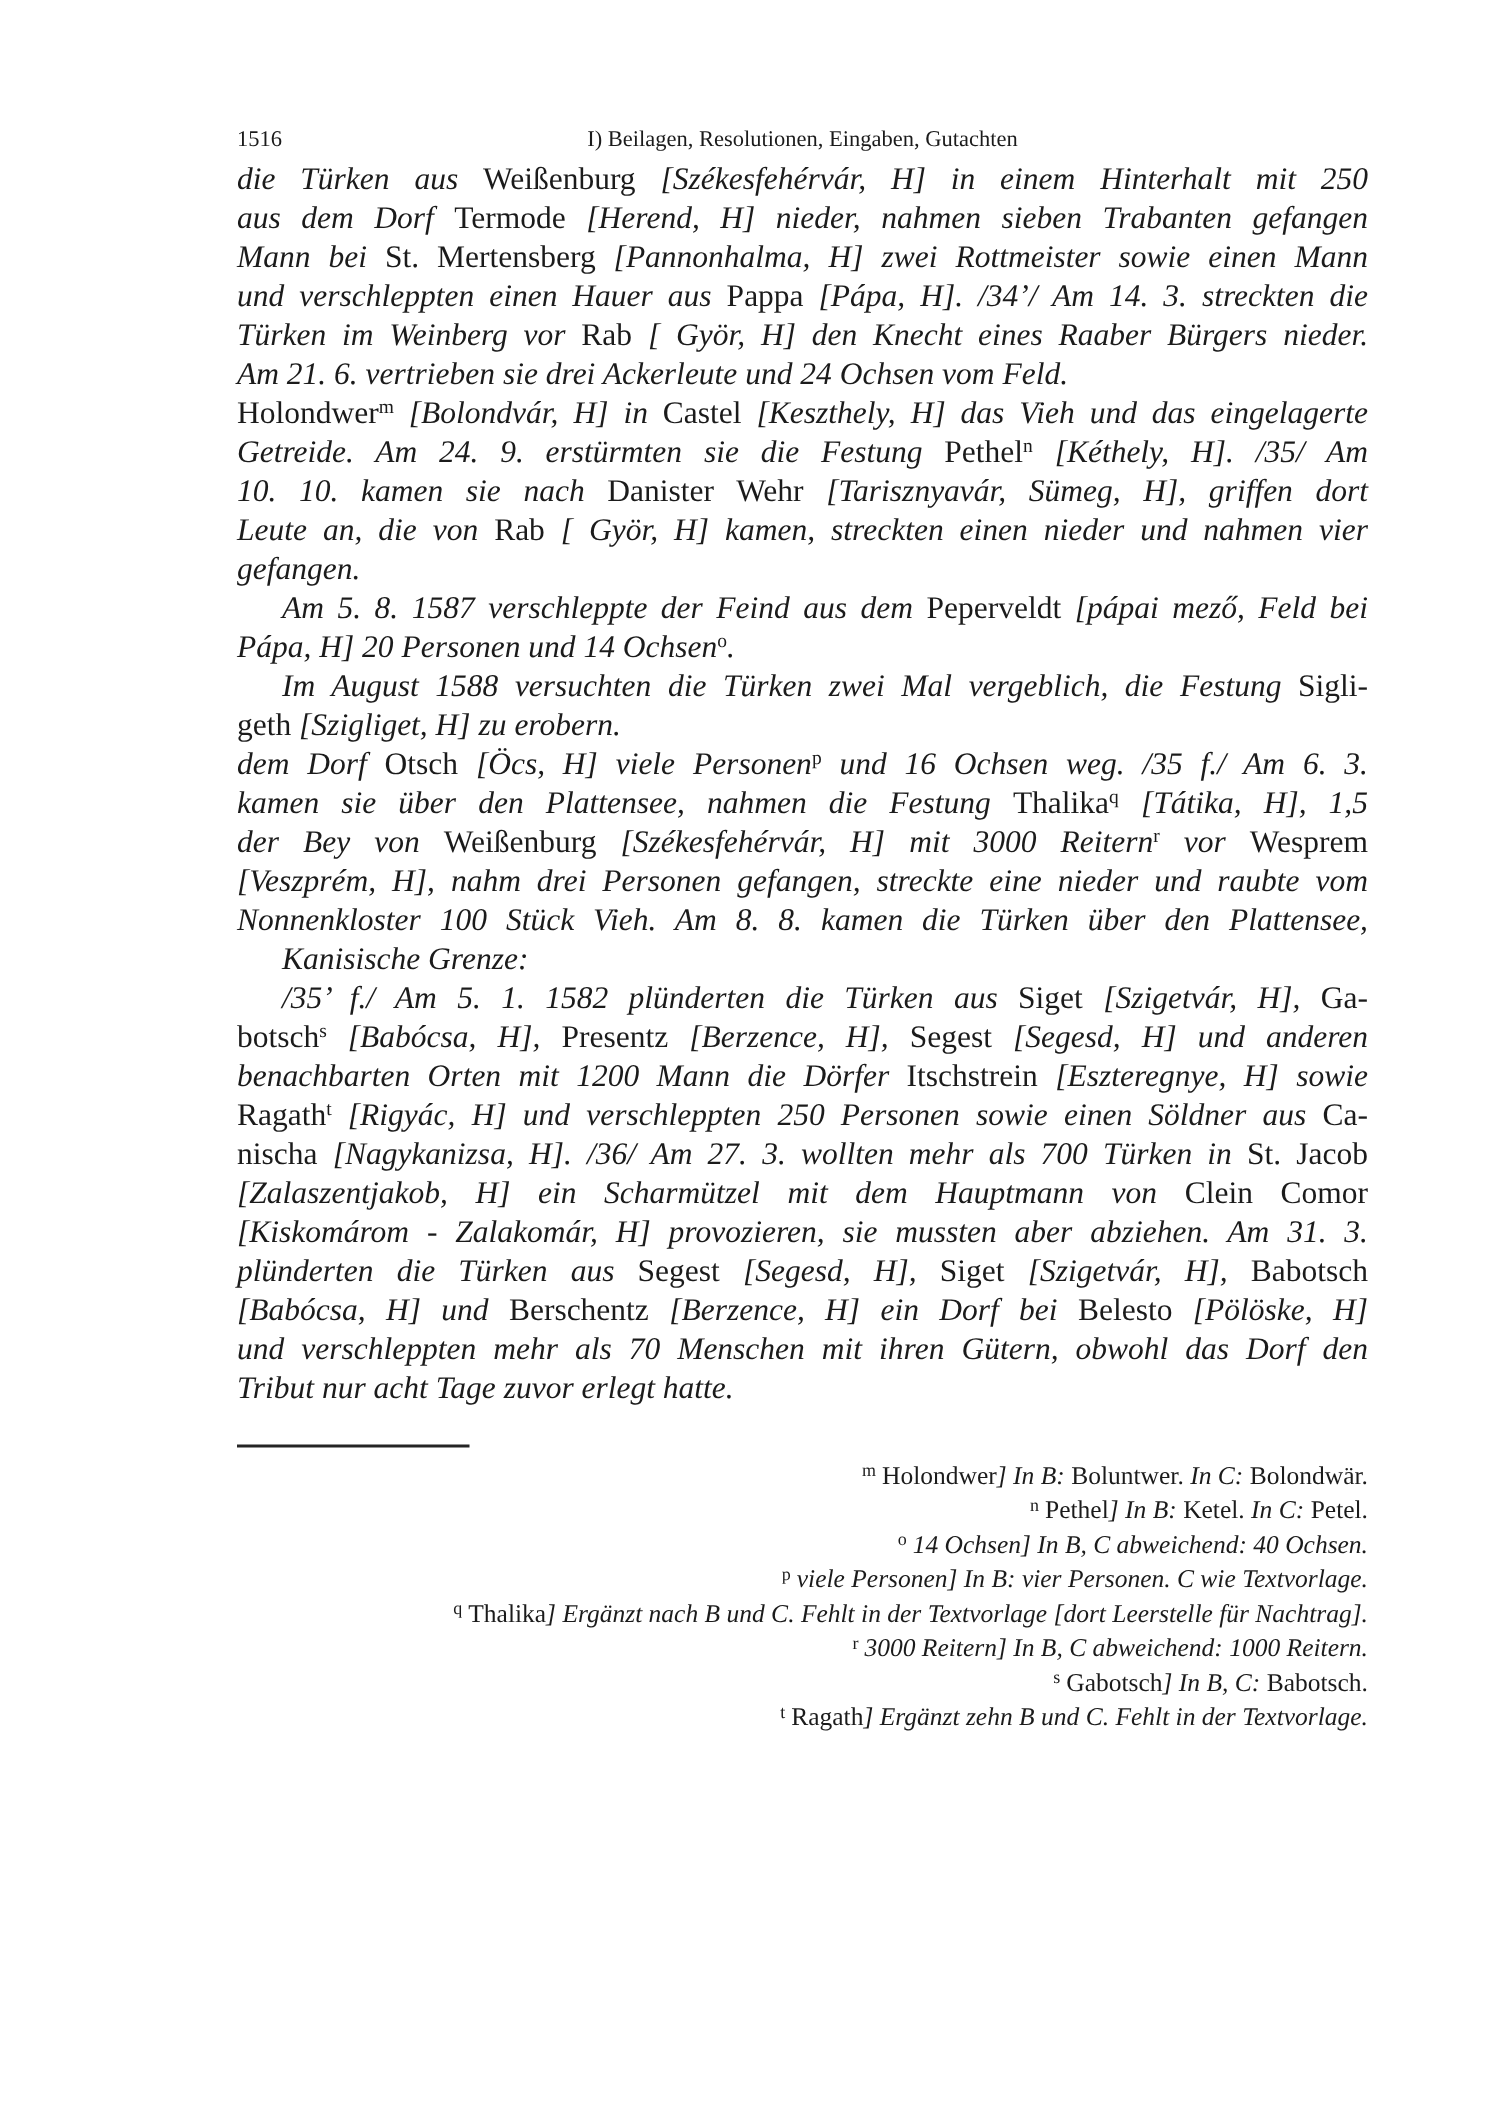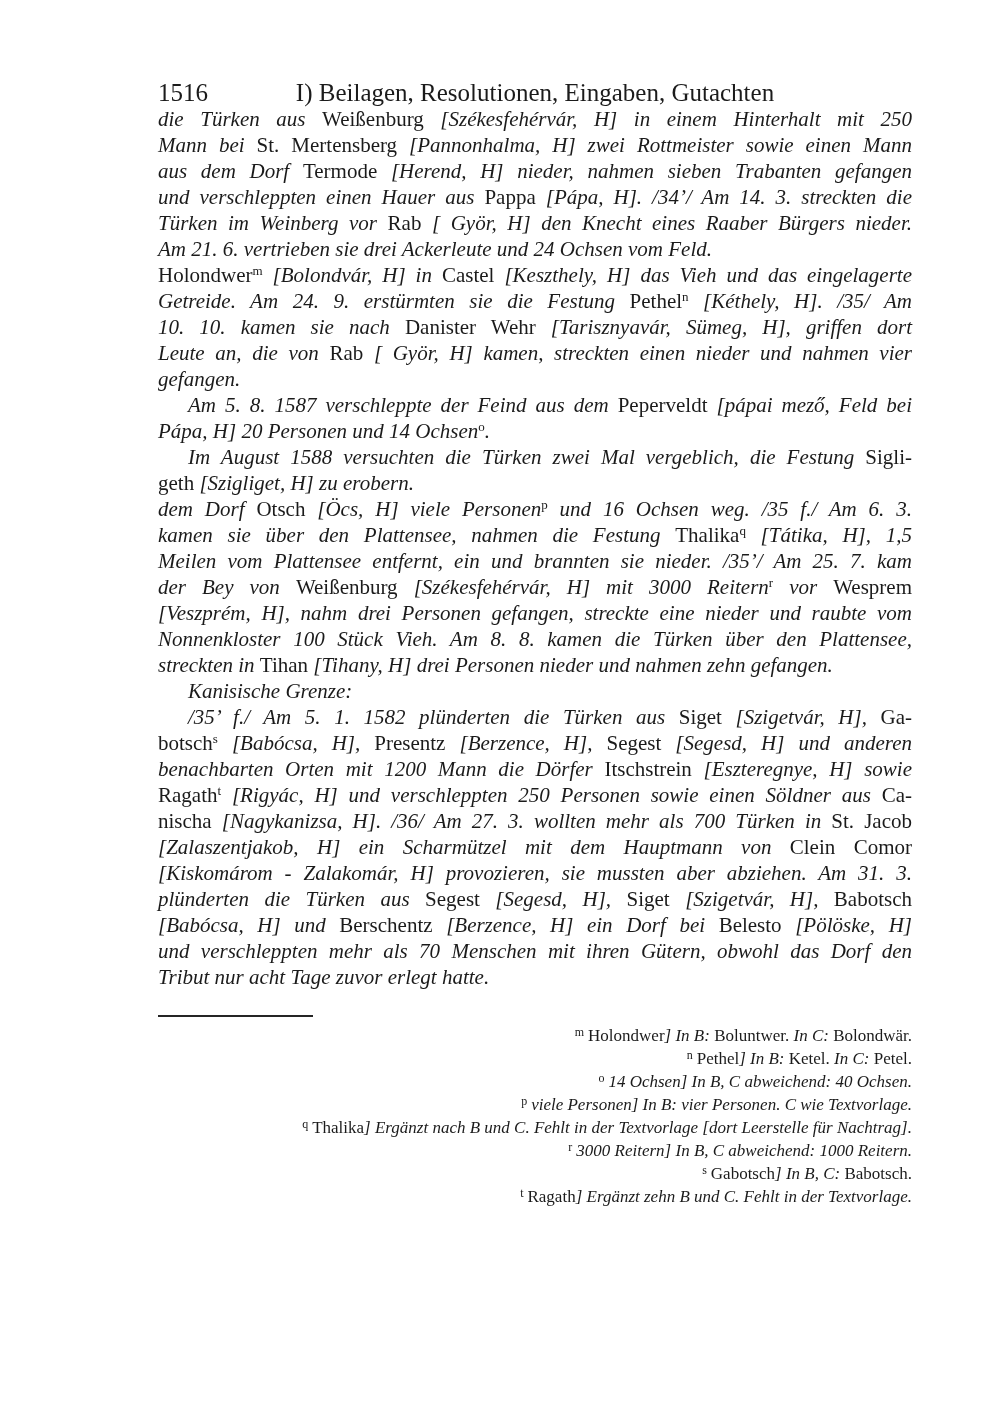--- a/index.html
+++ b/index.html
@@ -13,21 +13,21 @@
     overflow:hidden;
   }
   .column {
     position:absolute;
     left:158px; top:80px;
     width:754px;
   }
   .pagehead {
     position:relative;
     height:26px;
-    font-size:25px;
+    font-size:15px;
     line-height:26px;
     font-style:normal;
   }
   .pagehead .pnum {
     position:absolute; left:0; top:0;
   }
   .pagehead .rtitle {
     display:block; text-align:center; width:100%;
   }
   .bodytext {
@@ -82,41 +82,39 @@
 <div class="page">
   <div class="column">
 
     <div class="pagehead">
       <span class="pnum">1516</span>
       <span class="rtitle">I) Beilagen, Resolutionen, Eingaben, Gutachten</span>
     </div>
 
     <div class="bodytext" id="body-text">
         <div class="line just"><span class="it">die Türken aus </span><span class="rm">Weißenburg </span><span class="it">[Székesfehérvár, H] in einem Hinterhalt mit 250</span></div>
+        <div class="line just"><span class="it">aus dem Dorf </span><span class="rm">Termode </span><span class="it">[Herend, H] nieder, nahmen sieben Trabanten gefangen</span></div>
         <div class="line just"><span class="it">Mann bei </span><span class="rm">St. Mertensberg </span><span class="it">[Pannonhalma, H] zwei Rottmeister sowie einen Mann</span></div>
-        <div class="line just"><span class="it">aus dem Dorf </span><span class="rm">Termode </span><span class="it">[Herend, H] nieder, nahmen sieben Trabanten gefangen</span></div>
         <div class="line just"><span class="it">und verschleppten einen Hauer aus </span><span class="rm">Pappa </span><span class="it">[Pápa, H]. /34’/ Am 14. 3. streckten die</span></div>
         <div class="line just"><span class="it">Türken im Weinberg vor </span><span class="rm">Rab </span><span class="it">[ Györ, H] den Knecht eines Raaber Bürgers nieder.</span></div>
         <div class="line"><span class="it">Am 21. 6. vertrieben sie drei Ackerleute und 24 Ochsen vom Feld.</span></div>
         <div class="line just"><span class="rm">Holondwer</span><span class="sup">m</span><span class="it"> [Bolondvár, H] in </span><span class="rm">Castel </span><span class="it">[Keszthely, H] das Vieh und das eingelagerte</span></div>
         <div class="line just"><span class="it">Getreide. Am 24. 9. erstürmten sie die Festung </span><span class="rm">Pethel</span><span class="sup">n</span><span class="it"> [Kéthely, H]. /35/ Am</span></div>
         <div class="line just"><span class="it">10. 10. kamen sie nach </span><span class="rm">Danister Wehr </span><span class="it">[Tarisznyavár, Sümeg, H], griffen dort</span></div>
         <div class="line just"><span class="it">Leute an, die von </span><span class="rm">Rab </span><span class="it">[ Györ, H] kamen, streckten einen nieder und nahmen vier</span></div>
         <div class="line"><span class="it">gefangen.</span></div>
         <div class="line just ind"><span class="it">Am 5. 8. 1587 verschleppte der Feind aus dem </span><span class="rm">Peperveldt </span><span class="it">[pápai mező, Feld bei</span></div>
         <div class="line"><span class="it">Pápa, H] 20 Personen und 14 Ochsen</span><span class="sup">o</span><span class="it">.</span></div>
         <div class="line just ind"><span class="it">Im August 1588 versuchten die Türken zwei Mal vergeblich, die Festung </span><span class="rm">Sigli-</span></div>
         <div class="line"><span class="rm">geth </span><span class="it">[Szigliget, H] zu erobern.</span></div>
         <div class="line just"><span class="it">dem Dorf </span><span class="rm">Otsch </span><span class="it">[Öcs, H] viele Personen</span><span class="sup">p</span><span class="it"> und 16 Ochsen weg. /35 f./ Am 6. 3.</span></div>
         <div class="line just"><span class="it">kamen sie über den Plattensee, nahmen die Festung </span><span class="rm">Thalika</span><span class="sup">q</span><span class="it"> [Tátika, H], 1,5</span></div>
-        <div class="line just"><span class="it">Meilen vom Plattensee entfernt, ein und brannten sie nieder. /35’/ Am 25. 7. kam</span></div>
         <div class="line just"><span class="it">der Bey von </span><span class="rm">Weißenburg </span><span class="it">[Székesfehérvár, H] mit 3000 Reitern</span><span class="sup">r</span><span class="it"> vor </span><span class="rm">Wesprem</span></div>
         <div class="line just"><span class="it">[Veszprém, H], nahm drei Personen gefangen, streckte eine nieder und raubte vom</span></div>
         <div class="line just"><span class="it">Nonnenkloster 100 Stück Vieh. Am 8. 8. kamen die Türken über den Plattensee,</span></div>
-        <div class="line"><span class="it">streckten in </span><span class="rm">Tihan </span><span class="it">[Tihany, H] drei Personen nieder und nahmen zehn gefangen.</span></div>
         <div class="line ind"><span class="it">Kanisische Grenze:</span></div>
         <div class="line just ind"><span class="it">/35’ f./ Am 5. 1. 1582 plünderten die Türken aus </span><span class="rm">Siget </span><span class="it">[Szigetvár, H], </span><span class="rm">Ga-</span></div>
         <div class="line just"><span class="rm">botsch</span><span class="sup">s</span><span class="it"> [Babócsa, H], </span><span class="rm">Presentz </span><span class="it">[Berzence, H], </span><span class="rm">Segest </span><span class="it">[Segesd, H] und anderen</span></div>
         <div class="line just"><span class="it">benachbarten Orten mit 1200 Mann die Dörfer </span><span class="rm">Itschstrein </span><span class="it">[Eszteregnye, H] sowie</span></div>
         <div class="line just"><span class="rm">Ragath</span><span class="sup">t</span><span class="it"> [Rigyác, H] und verschleppten 250 Personen sowie einen Söldner aus </span><span class="rm">Ca-</span></div>
         <div class="line just"><span class="rm">nischa </span><span class="it">[Nagykanizsa, H]. /36/ Am 27. 3. wollten mehr als 700 Türken in </span><span class="rm">St. Jacob</span></div>
         <div class="line just"><span class="it">[Zalaszentjakob, H] ein Scharmützel mit dem Hauptmann von </span><span class="rm">Clein Comor</span></div>
         <div class="line just"><span class="it">[Kiskomárom - Zalakomár, H] provozieren, sie mussten aber abziehen. Am 31. 3.</span></div>
         <div class="line just"><span class="it">plünderten die Türken aus </span><span class="rm">Segest </span><span class="it">[Segesd, H], </span><span class="rm">Siget </span><span class="it">[Szigetvár, H], </span><span class="rm">Babotsch</span></div>
         <div class="line just"><span class="it">[Babócsa, H] und </span><span class="rm">Berschentz </span><span class="it">[Berzence, H] ein Dorf bei </span><span class="rm">Belesto </span><span class="it">[Pölöske, H]</span></div>

